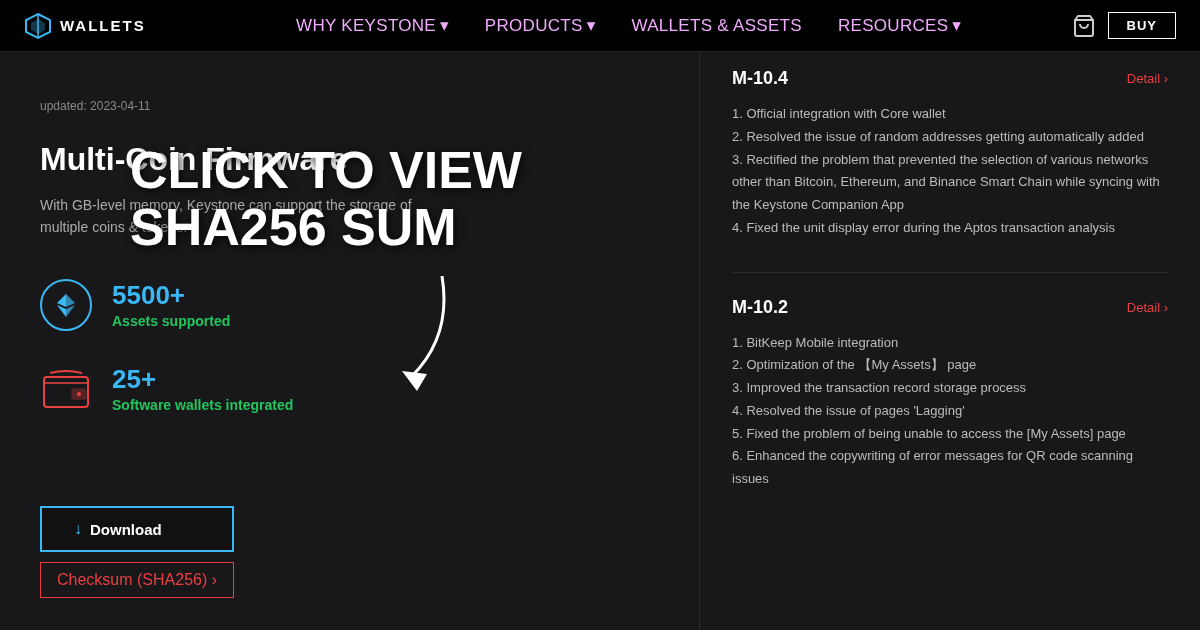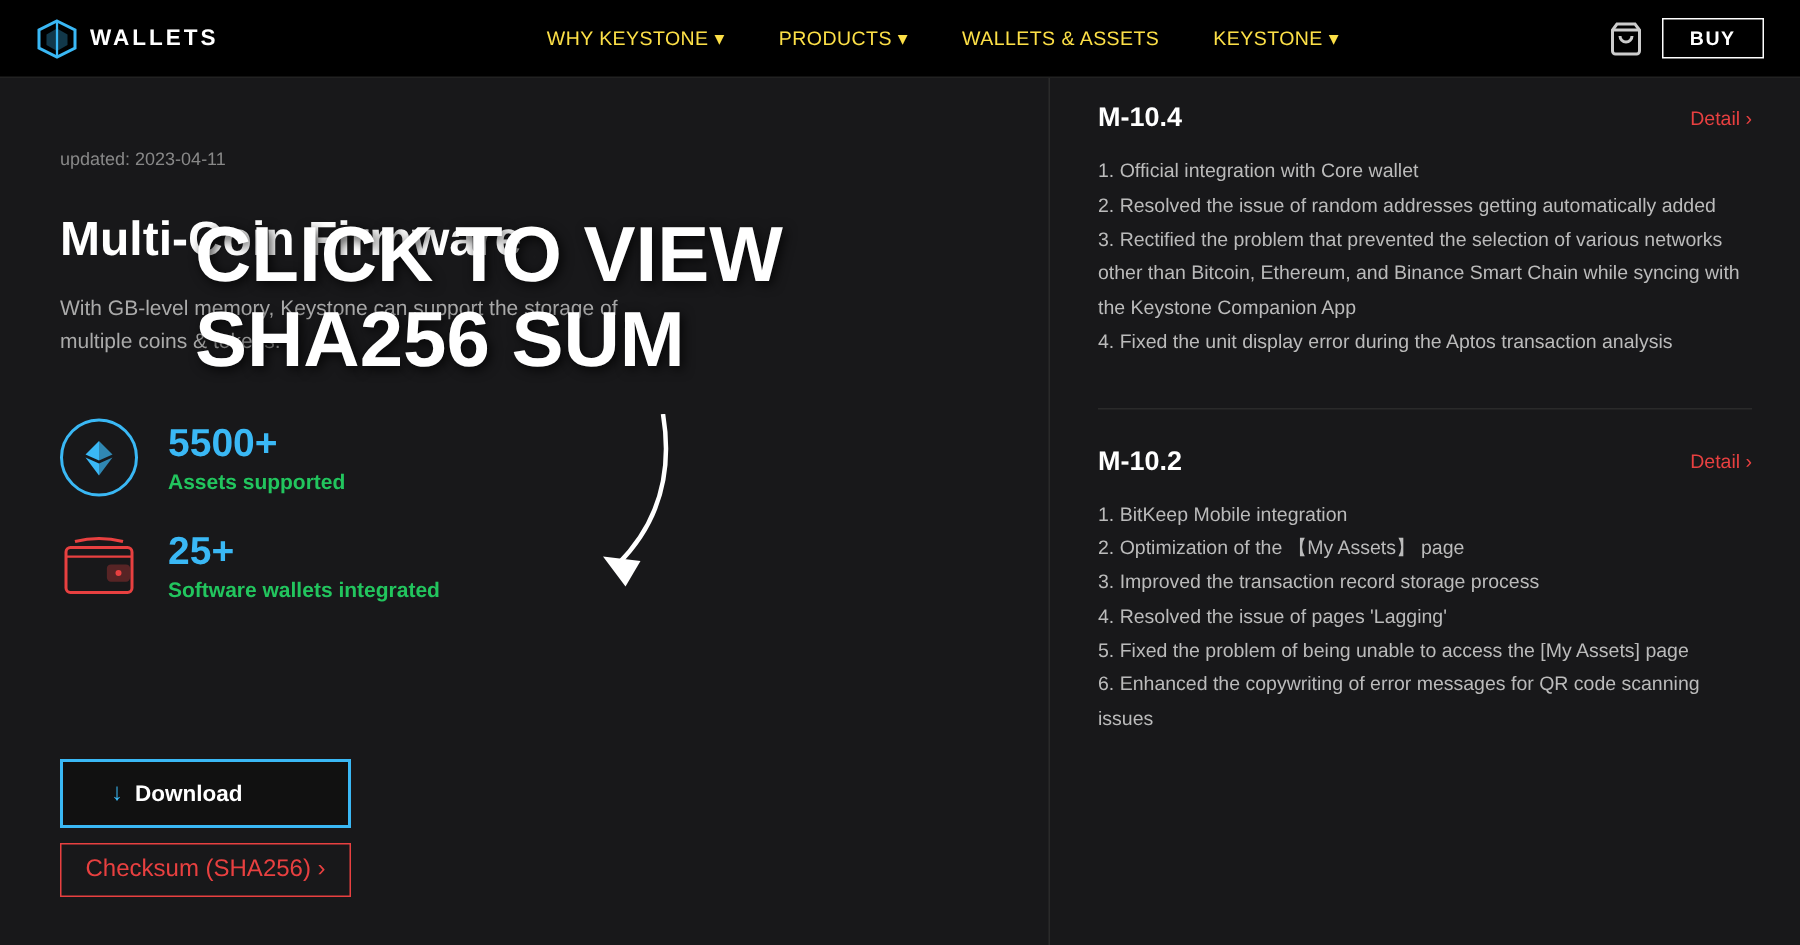--- a/index.html
+++ b/index.html
@@ -39,27 +39,27 @@
       color: #fff;
     }
     .nav-links {
       display: flex;
       align-items: center;
       gap: 0;
       flex: 1;
       justify-content: center;
     }
     .nav-link {
-      color: #fde047;
-      font-size: 13px;
+      color: #f0abfc;
+      font-size: 17px;
       font-weight: 500;
       padding: 0 18px;
       cursor: pointer;
       display: flex;
-      align-items: flex-start;
+      align-items: flex-end;
       gap: 4px;
       letter-spacing: 0.3px;
     }
     .nav-actions {
       display: flex;
       align-items: center;
       gap: 12px;
     }
     .nav-cart-icon {
       width: 24px;
@@ -107,21 +107,21 @@
       font-size: 14px;
       color: #aaa;
       line-height: 1.6;
       margin-bottom: 40px;
       max-width: 420px;
     }
 
     .stats-row {
       display: flex;
       flex-direction: column;
-      gap: 20px;
+      gap: 32px;
       margin-bottom: 48px;
     }
     .stat-item {
       display: flex;
       align-items: center;
       gap: 20px;
     }
     .stat-icon-wrap {
       width: 52px;
       height: 52px;
@@ -282,21 +282,21 @@
       <span>▾</span>
     </span>
     <span class="nav-link">
       <span>PRODUCTS</span>
       <span>▾</span>
     </span>
     <span class="nav-link">
       <span>WALLETS &amp; ASSETS</span>
     </span>
     <span class="nav-link">
-      <span>KEYSTONE</span>
+      <span>RESOURCES</span>
       <span>▾</span>
     </span>
   </div>
   <div class="nav-actions">
     <svg class="nav-cart-icon" viewBox="0 0 24 24" fill="none" stroke="#ccc" stroke-width="2">
       <path d="M6 2L3 6v14a2 2 0 002 2h14a2 2 0 002-2V6l-3-4z"></path>
       <line x1="3" y1="6" x2="21" y2="6"></line>
       <path d="M16 10a4 4 0 01-8 0"></path>
     </svg>
     <button class="nav-buy-btn">BUY</button>

